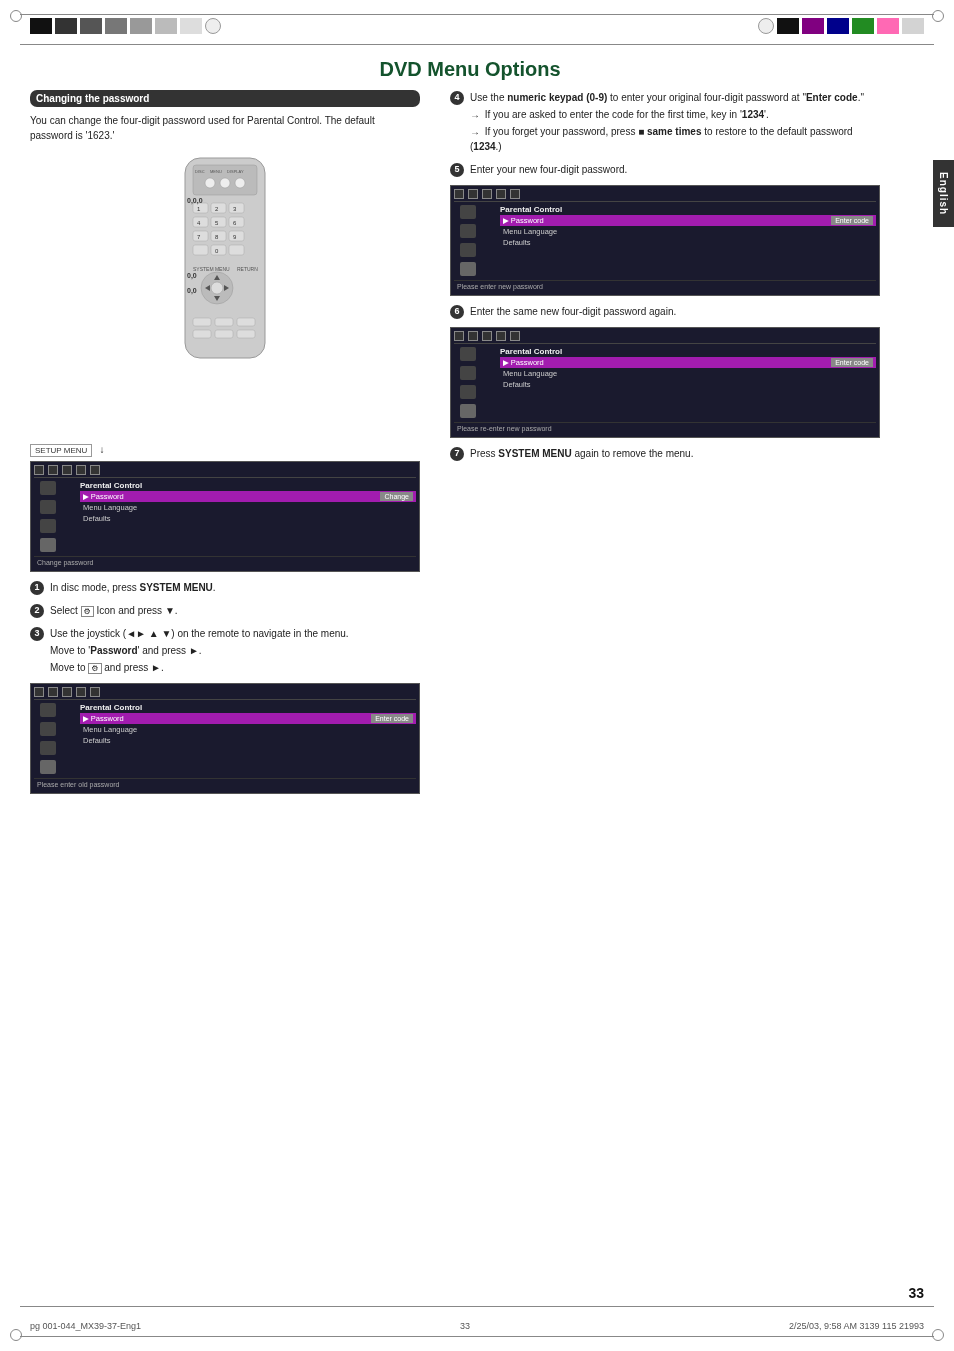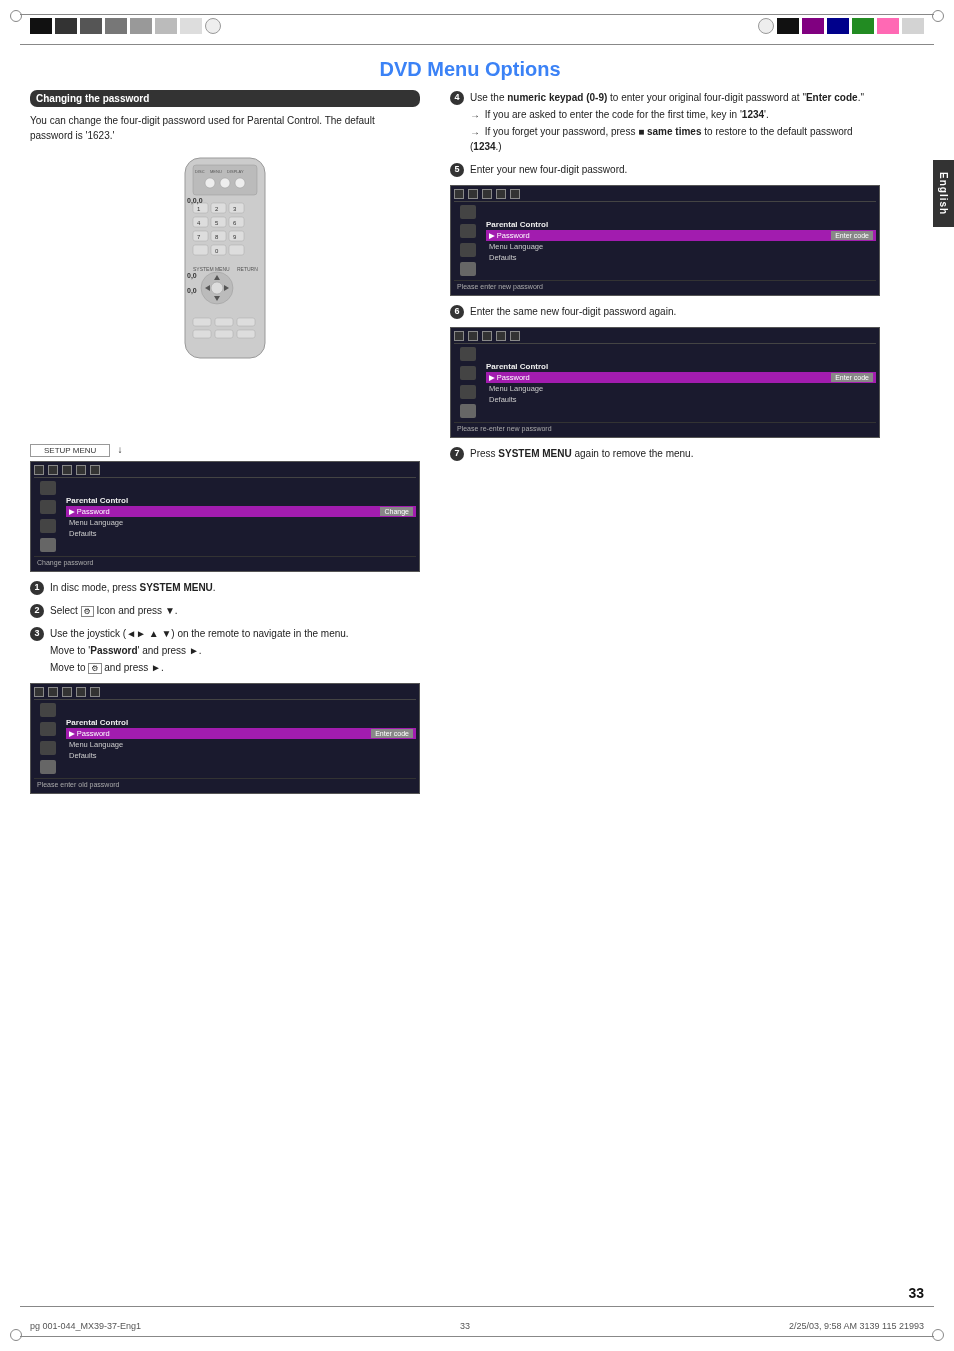--- a/index.html
+++ b/index.html
@@ -85,21 +85,21 @@
     }
 
     
     .page-title {
       position: absolute;
       top: 58px;
       left: 0; right: 14px;
       text-align: center;
       font-size: 20px;
       font-weight: bold;
-      color: #3b82f6;
+      color: #14532d;
     }
 
     
     .english-tab {
       position: absolute;
       top: 160px;
       right: 0px;
       background: #333;
       color: #fff;
       font-size: 10px;
@@ -209,22 +209,21 @@
       margin-bottom: 3px;
     }
     .mini-menu-icon {
       width: 10px;
       height: 10px;
       border: 1px solid #888;
       background: #333;
     }
     .mini-menu-body {
       display: flex;
-      gap: 4px;
-      align-items: center;
+      gap: 18px;
     }
     .mini-menu-left {
       width: 28px;
       display: flex;
       flex-direction: column;
       gap: 3px;
       align-items: center;
     }
     .mini-menu-icon-left {
       width: 16px;
@@ -403,21 +402,21 @@
       <rect x="38" y="165" width="18" height="8" rx="2" fill="#ddd" stroke="#aaa" stroke-width="0.5"></rect>
       <rect x="60" y="165" width="18" height="8" rx="2" fill="#ddd" stroke="#aaa" stroke-width="0.5"></rect>
       <rect x="82" y="165" width="18" height="8" rx="2" fill="#ddd" stroke="#aaa" stroke-width="0.5"></rect>
       <rect x="38" y="177" width="18" height="8" rx="2" fill="#ddd" stroke="#aaa" stroke-width="0.5"></rect>
       <rect x="60" y="177" width="18" height="8" rx="2" fill="#ddd" stroke="#aaa" stroke-width="0.5"></rect>
       <rect x="82" y="177" width="18" height="8" rx="2" fill="#ddd" stroke="#aaa" stroke-width="0.5"></rect>
     </svg>
   </div>
 
   <div style="position:relative; margin-bottom:4px;">
-    <div style="background:#fff;border:1px solid #999;font-size:8px;color:#333;padding:1px 13px;display:inline-block;">SETUP MENU</div>
+    <div style="background:#fff;border:1px solid #999;font-size:8px;color:#333;padding:1px 4px;display:inline-block;">SETUP MENU</div>
     <span style="font-size:10px;margin-left:4px;">↓</span>
   </div>
 
   <div class="mini-menu">
     <div class="mini-menu-top-bar">
       <div class="mini-menu-icon"></div>
       <div class="mini-menu-icon"></div>
       <div class="mini-menu-icon"></div>
       <div class="mini-menu-icon"></div>
       <div class="mini-menu-icon"></div>

